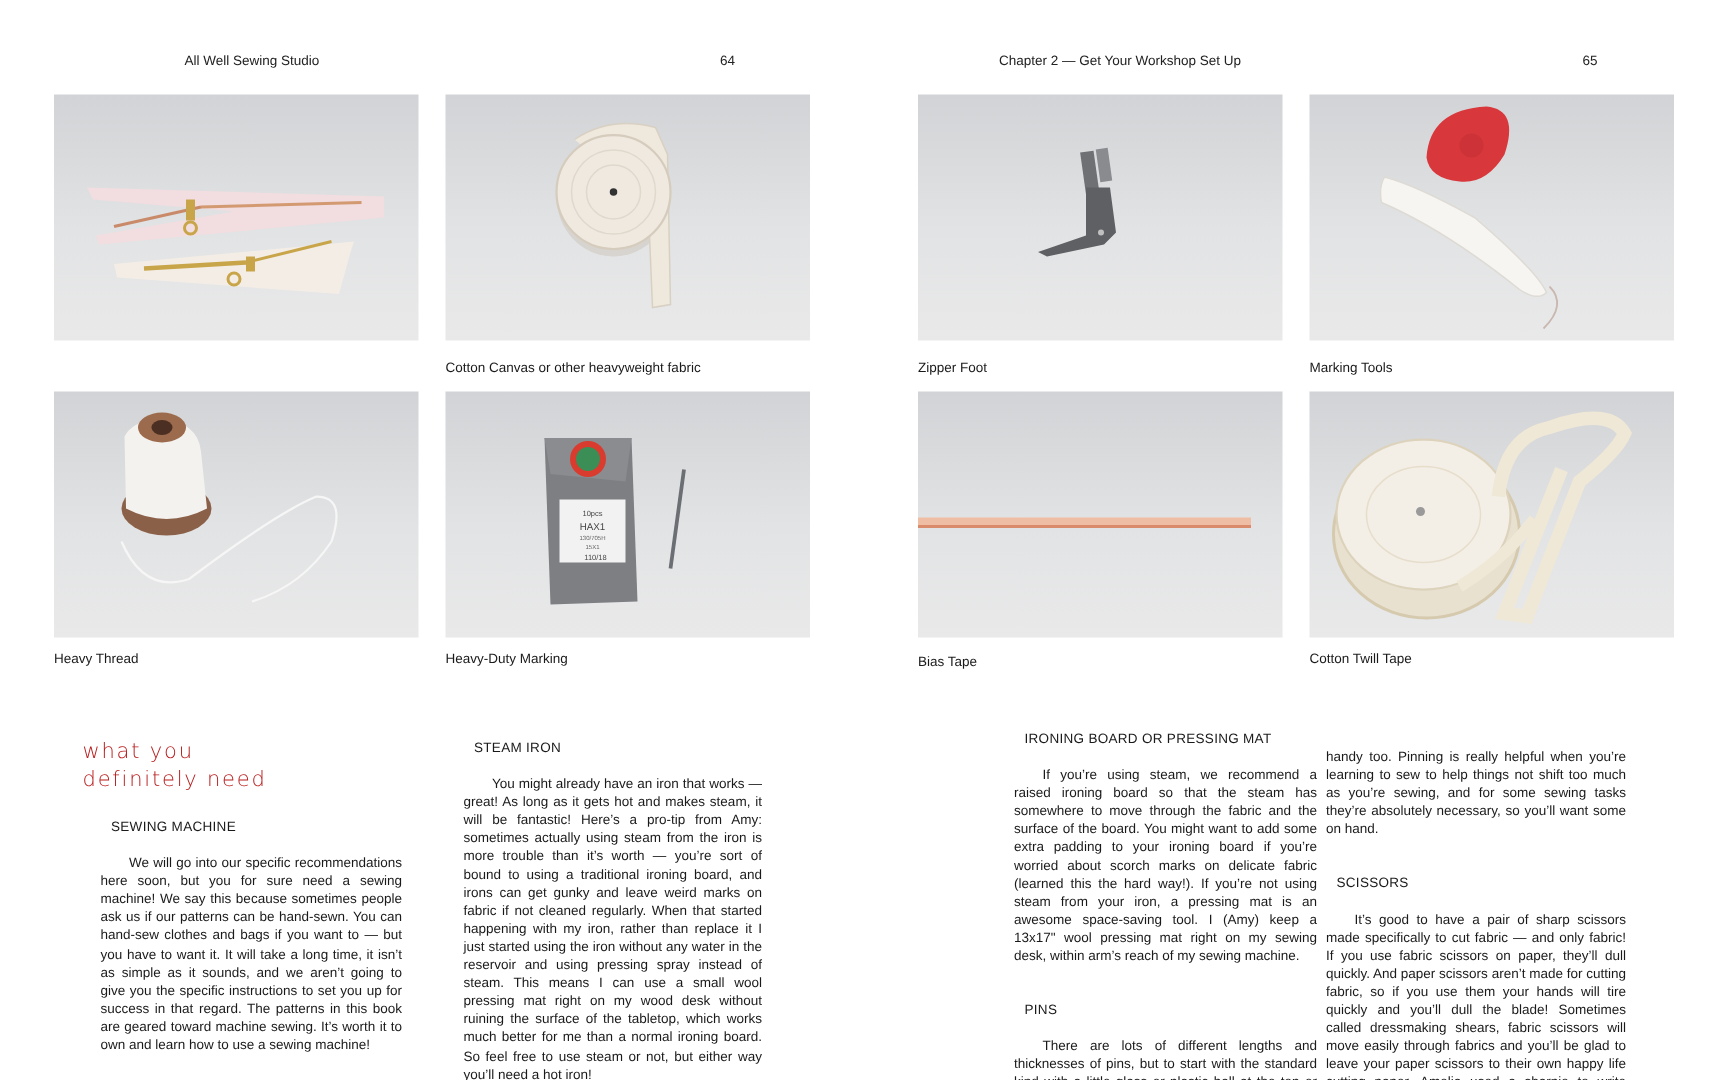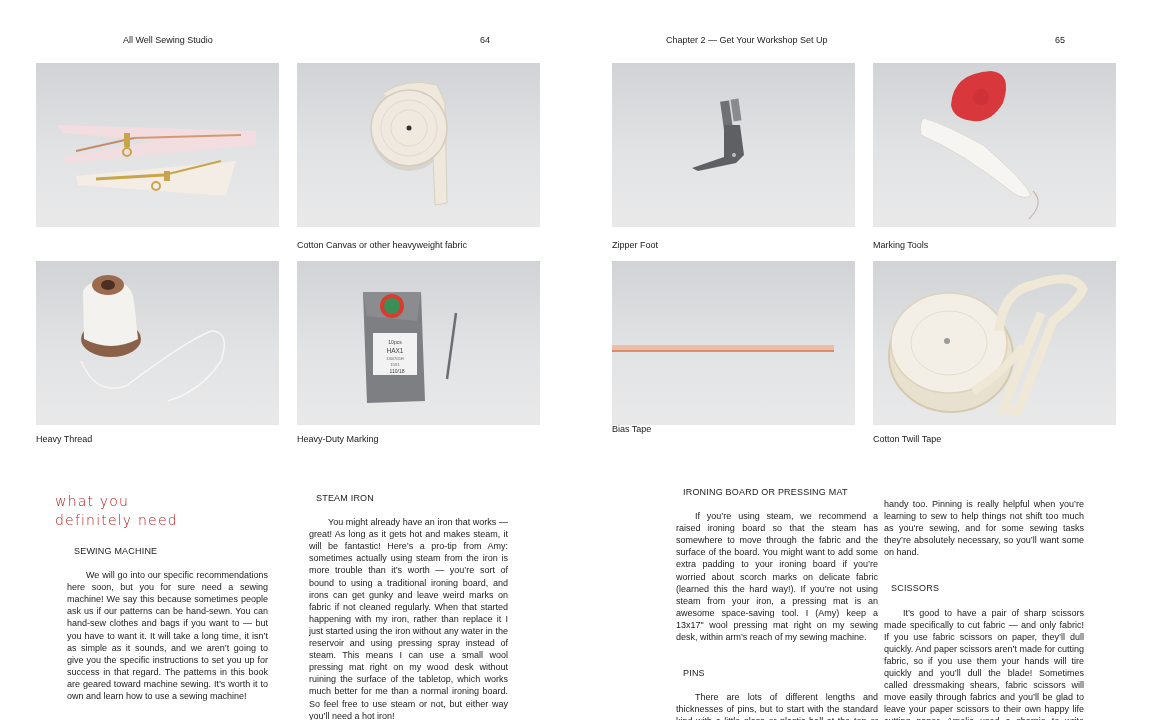--- a/index.html
+++ b/index.html
@@ -106,21 +106,21 @@
   </svg>
 </div>
 <div class="caption" style="left:873px; top:240px;">Marking Tools</div>
 
 <div class="photo" style="left:612px; top:261px;">
   <svg width="243" height="164" viewBox="0 0 243 164">
     <rect x="0" y="84" width="222" height="6" fill="#efbda4"></rect>
     <rect x="0" y="89" width="222" height="2" fill="#d98b6c"></rect>
   </svg>
 </div>
-<div class="caption" style="left:612px; top:424px;">Bias Tape</div>
+<div class="caption" style="left:612px; top:436px;">Bias Tape</div>
 
 <div class="photo" style="left:873px; top:261px;">
   <svg width="243" height="164" viewBox="0 0 243 164">
     <ellipse cx="78" cy="95" rx="62" ry="56" fill="#e9e1cf" stroke="#d5c9ae" stroke-width="2"></ellipse>
     <ellipse cx="76" cy="82" rx="58" ry="50" fill="#f3efe6" stroke="#ddd3bd" stroke-width="1.5"></ellipse>
     <ellipse cx="76" cy="82" rx="38" ry="32" fill="none" stroke="#e6ddcb" stroke-width="1"></ellipse>
     <circle cx="74" cy="80" r="3" fill="#9a9a9a"></circle>
     <path d="M126,70 Q130,30 160,24 Q200,10 210,28 Q205,40 180,60 L145,150 L130,148 L168,52" fill="none" stroke="#efe8d6" stroke-width="9"></path>
     <path d="M100,130 Q130,112 150,85" fill="none" stroke="#efe8d6" stroke-width="8"></path>
   </svg>

